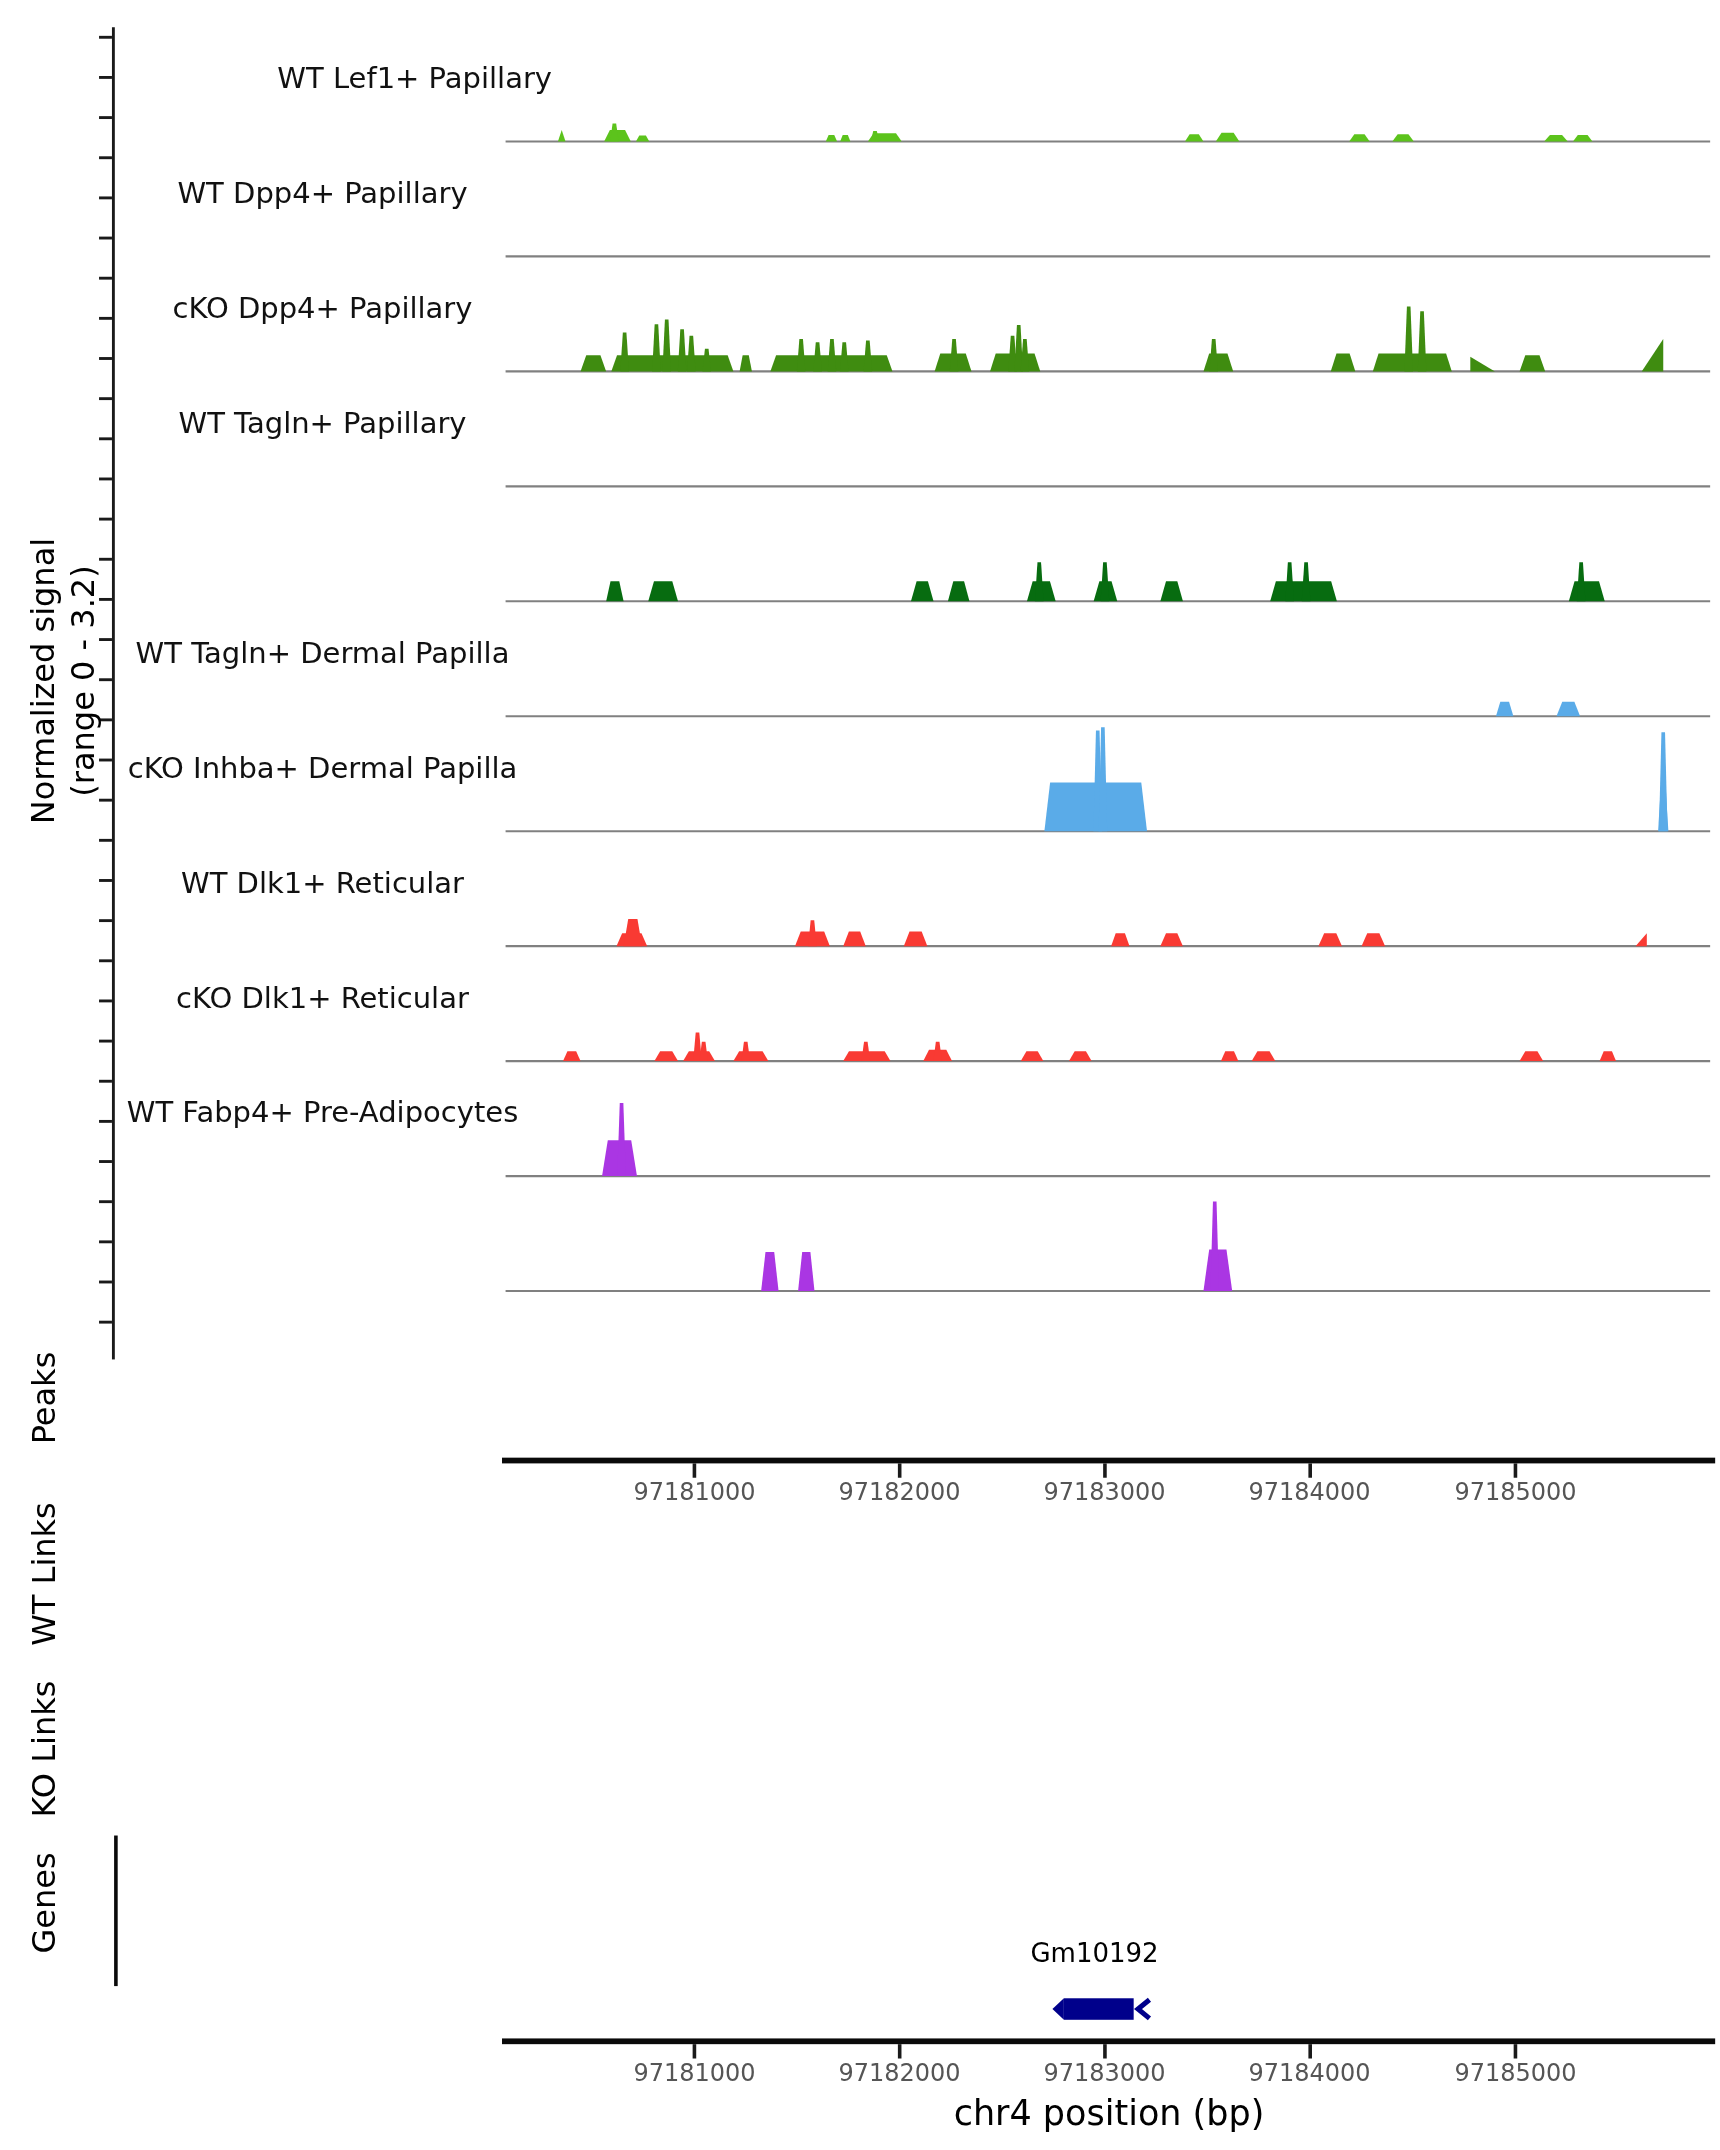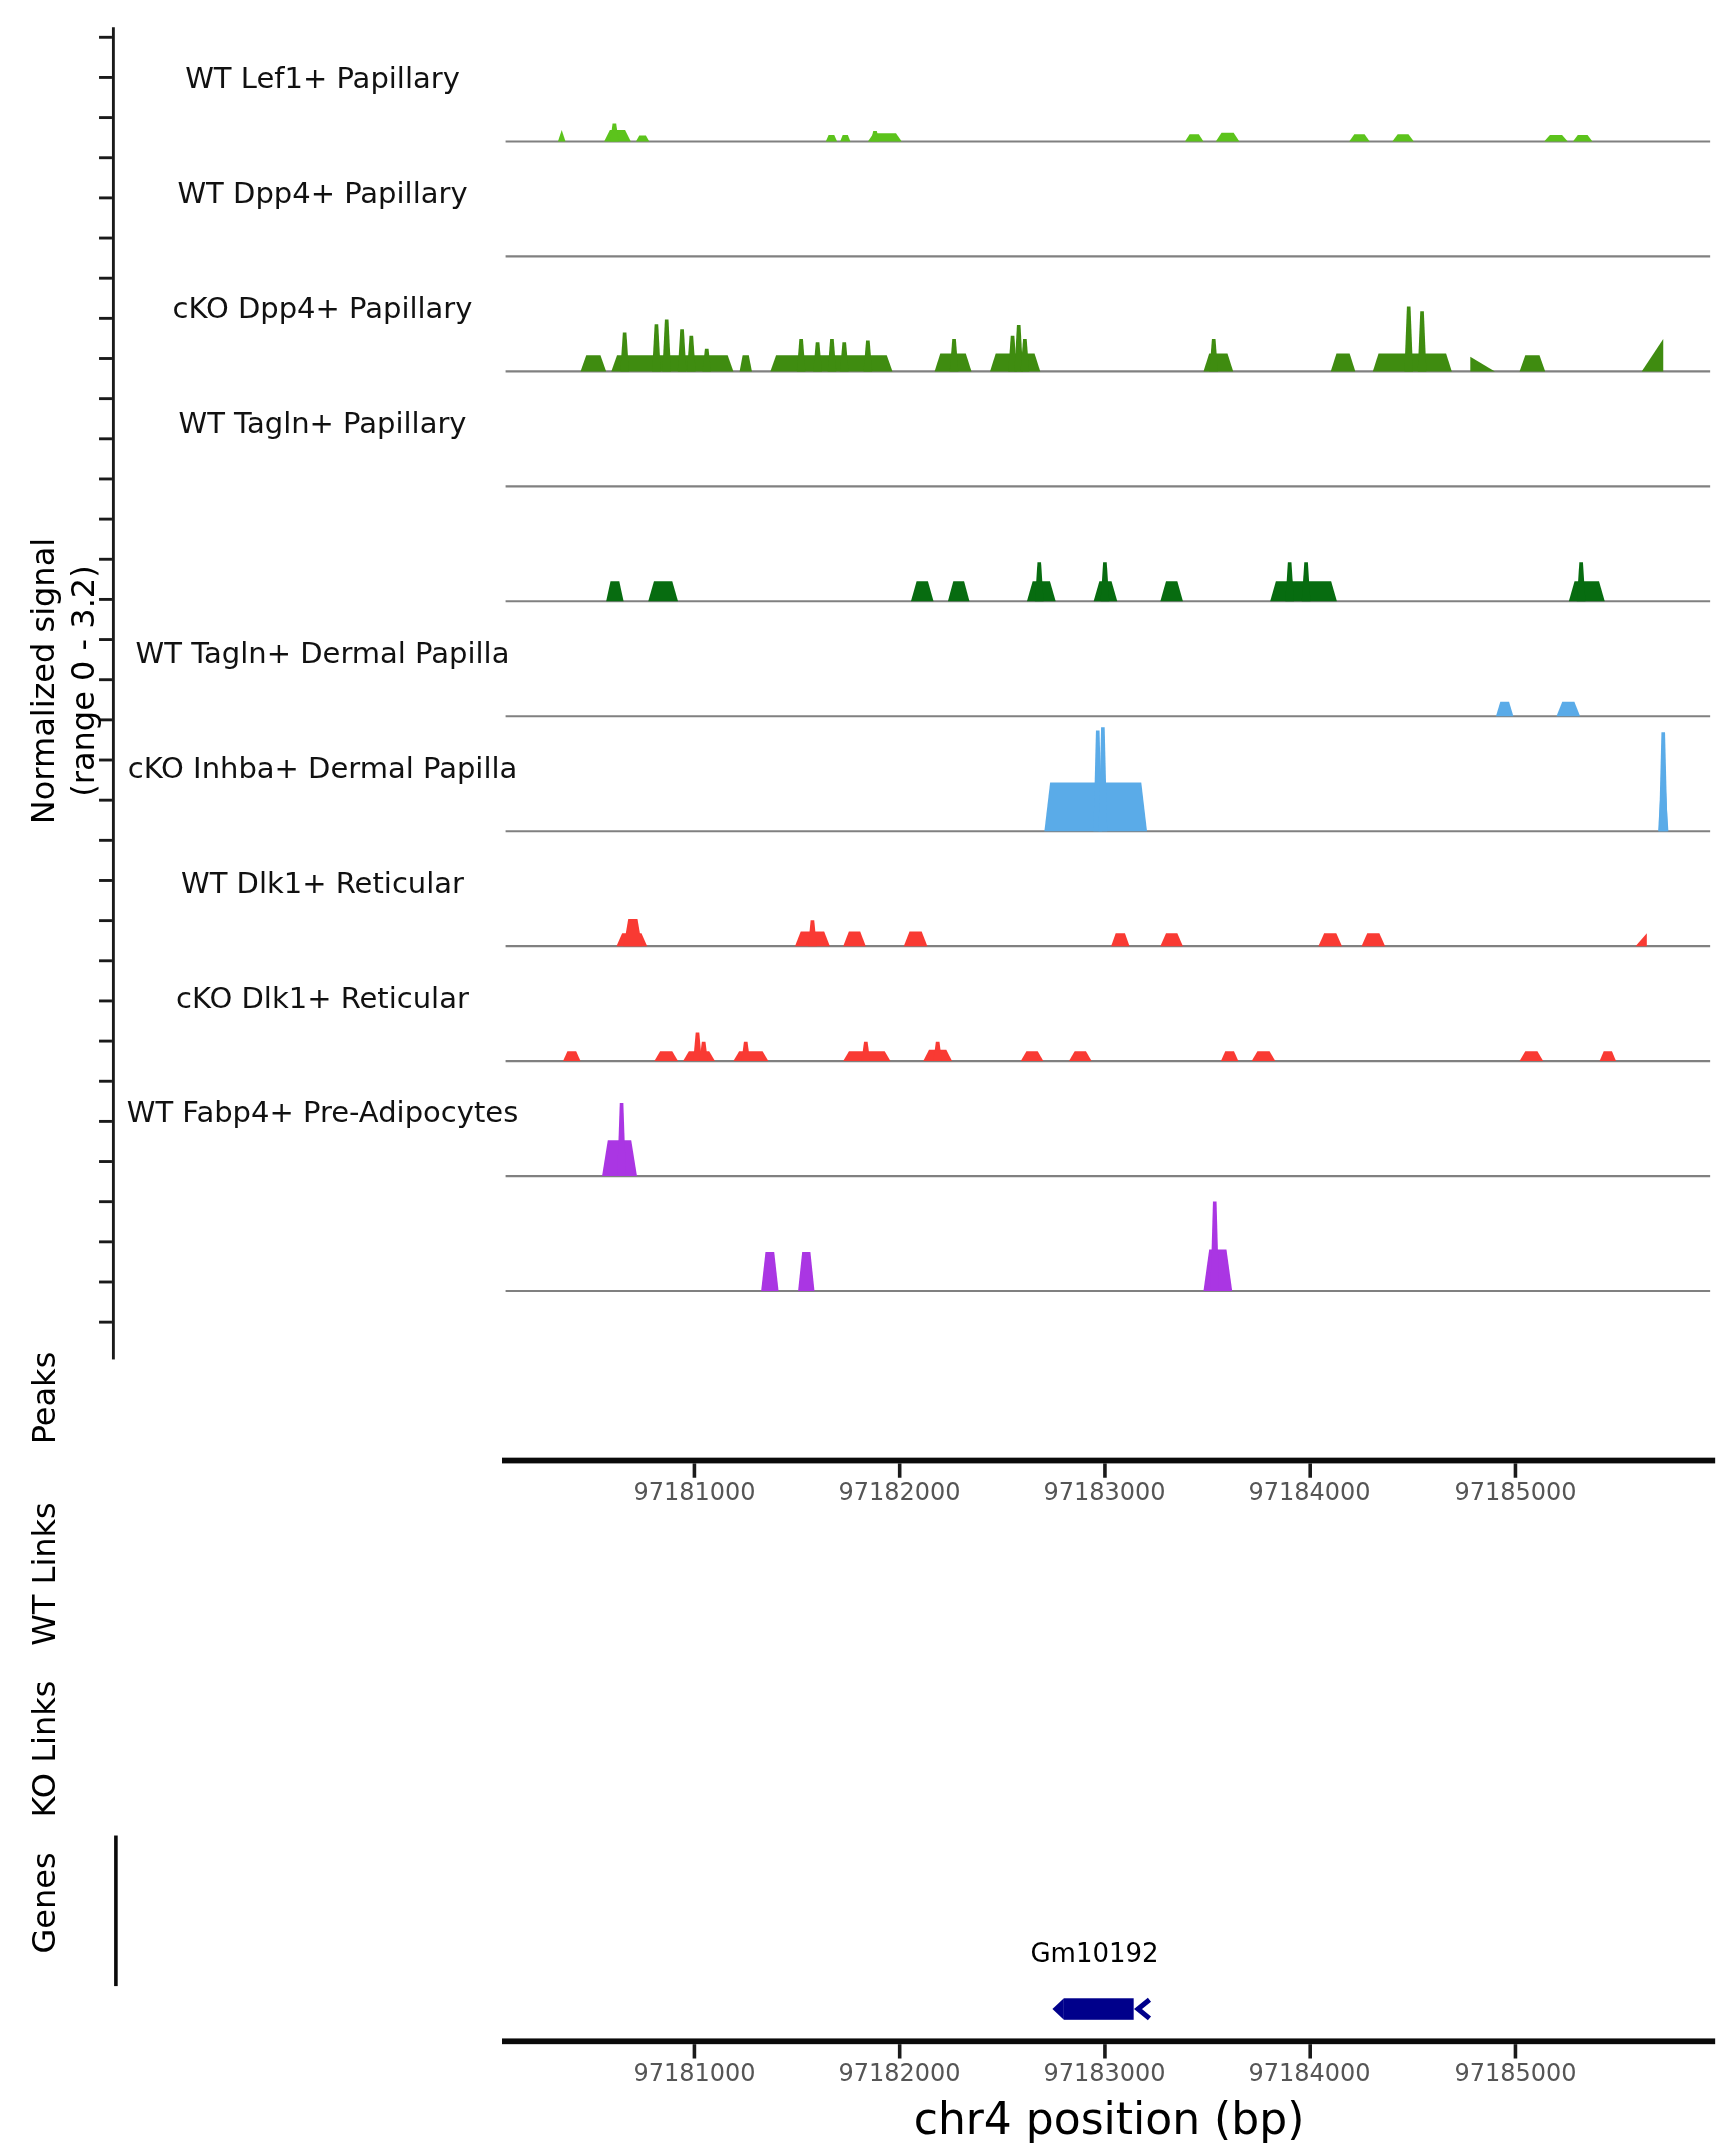--- a/index.html
+++ b/index.html
@@ -7,21 +7,21 @@
        font-family:"DejaVu Sans",sans-serif;}
   #plot{position:absolute;left:0;top:0;width:1721px;height:2151px;}
   .layer{position:absolute;left:0;top:0;width:1721px;height:2151px;pointer-events:none;}
   .track-label{position:absolute;left:93px;width:459px;text-align:center;
                font-size:29px;line-height:39px;color:#111111;white-space:nowrap;}
   .tick-label{position:absolute;width:215px;text-align:center;font-size:24px;color:#555555;}
   .vlabel{position:absolute;transform:translate(-50%,-50%) rotate(-90deg);
           font-size:32px;color:#000000;white-space:nowrap;text-align:center;line-height:40px;}
   .ylab span{display:block;}
   .xlabel{position:absolute;left:505px;width:1208px;top:2093px;text-align:center;
-          font-size:44px;color:#000000;}
+          font-size:35px;color:#000000;}
   .gene-label{position:absolute;left:987px;width:215px;top:1938px;text-align:center;
               font-size:26px;color:#000000;}
 </style>
 </head>
 <body>
 
 <div id="fig">
 
   <svg id="plot" viewBox="0 0 2400 3000" xmlns="http://www.w3.org/2000/svg">
       <rect x="156" y="38" width="4" height="1858" fill="#1a1a1a"></rect>
@@ -190,21 +190,21 @@
     <span>Normalized signal</span>
     <span>(range 0 - 3.2)</span>
   </div>
 
   <div class="vlabel" style="left:44px;top:1398px;">Peaks</div>
   <div class="vlabel" style="left:44px;top:1574px;">WT Links</div>
   <div class="vlabel" style="left:44px;top:1749px;">KO Links</div>
   <div class="vlabel" style="left:44px;top:1903px;">Genes</div>
 
   <div id="track-labels" class="layer">
-      <div class="track-label" style="top: 59px;">WT Lef1+ Papillary</div>
+      <div class="track-label" style="top: 59px; text-align: right;">WT Lef1+ Papillary</div>
       <div class="track-label" style="top: 174px;">WT Dpp4+ Papillary</div>
       <div class="track-label" style="top: 289px;">cKO Dpp4+ Papillary</div>
       <div class="track-label" style="top: 404px;">WT Tagln+ Papillary</div>
       <div class="track-label" style="top: 634px;">WT Tagln+ Dermal Papilla</div>
       <div class="track-label" style="top: 749px;">cKO Inhba+ Dermal Papilla</div>
       <div class="track-label" style="top: 864px;">WT Dlk1+ Reticular</div>
       <div class="track-label" style="top: 979px;">cKO Dlk1+ Reticular</div>
       <div class="track-label" style="top: 1093px;">WT Fabp4+ Pre-Adipocytes</div>
     </div>
   <div id="ticks-peaks" class="layer">

